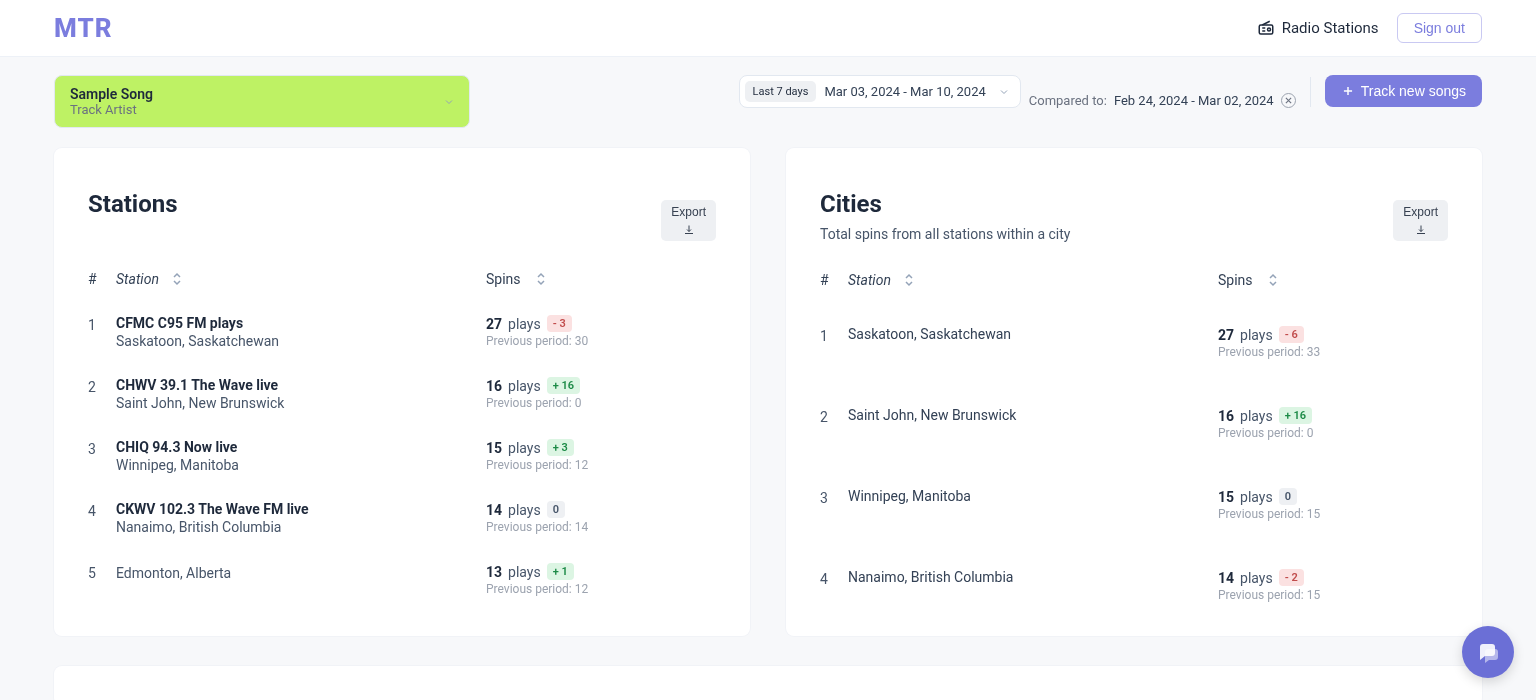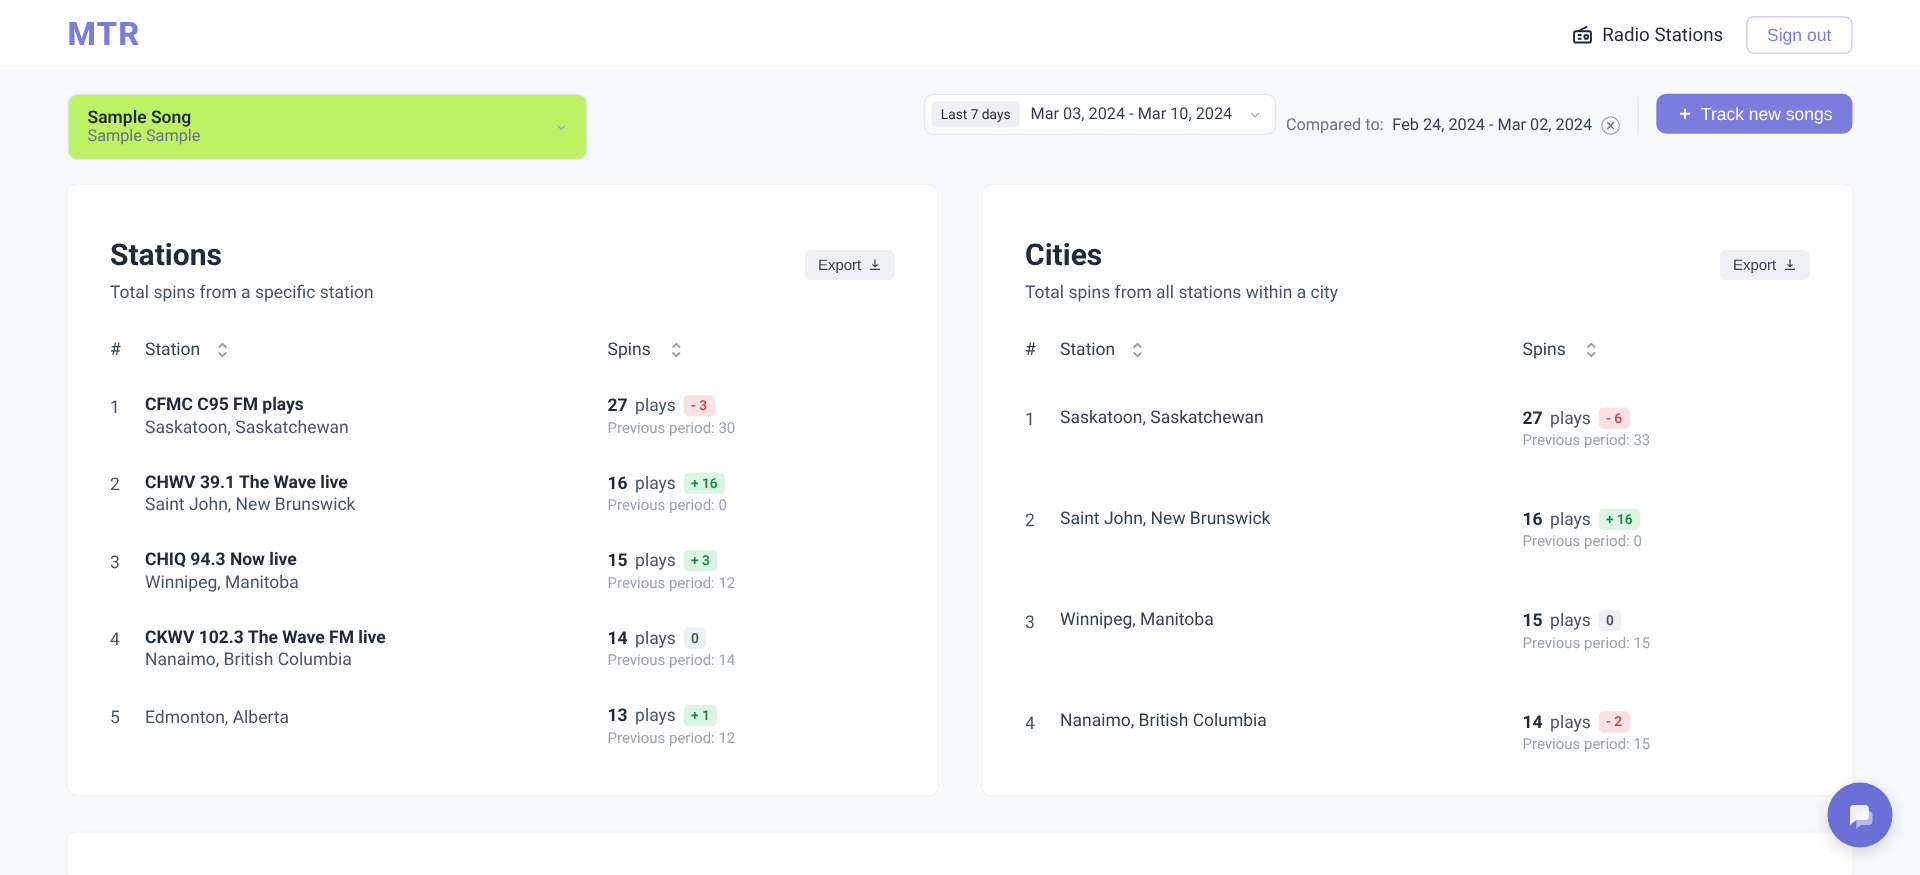--- a/index.html
+++ b/index.html
@@ -24,24 +24,24 @@
   .compared .range2 { color:#334155; }
   .compared .x { border:1px solid #9ca3af; color:#6b7280; width:15px; height:15px; border-radius:50%; display:inline-flex; align-items:center; justify-content:center; font-size:10px; cursor:pointer;}
   .divider-v { width:1px; height:30px; background:#e2e8f0; margin-top:2px;}
   .track-btn { background:#7b7dde; color:#fff; border:none; border-radius:8px; padding:8px 16px; font-size:14px; display:flex; align-items:center; gap:6px; cursor:pointer; }
   .panels { display:flex; gap:36px; padding: 10px 54px 30px 54px;}
   .panel { flex:1; background:#fff; border-radius:8px; padding:28px 34px 0 34px; display:flex; flex-direction:column; height:488px; overflow:hidden; box-shadow:0 0 0 1px #f1f3f7;}
   .panel-head { display:flex; align-items:flex-start; }
   .panel-head .left { flex:1; }
   .panel-head h2 { font-size:24px; font-weight:700; color:#1e293b;margin-top:14px; }
   .panel-head .sub { font-size:14px; color:#475569; margin-top:8px;}
-  .export-btn { background:#eef0f3; border:none; padding:5px 10px; border-radius:5px; font-size:12px; color:#374151; display:flex; align-items:center; gap:5px; cursor:pointer; margin-top:24px;}
+  .export-btn { background:#eef0f3; border:none; padding:5px 10px; border-radius:5px; font-size:12px; color:#374151; display:flex; align-items:center; gap:5px; cursor:pointer; margin-top:24px;flex-direction:column;}
   .col-head { display:flex; padding:30px 0 14px 0; color:#334155; font-size:14px; }
   .col-head .c-num { width:28px;}
-  .col-head .c-name { flex:1; display:flex; align-items:center; gap:13px;}
+  .col-head .c-name { flex:1; display:flex; align-items:center; gap:13px;font-style:italic;}
   .col-head .c-spins { width:230px; display:flex; align-items:center; gap:15px;}
   .sort-icon { color:#94a3b8; font-size:12px; display:flex; flex-direction:column; line-height:6px;}
   .row { display:flex; padding:14px 0; }
   .row .c-num { width:28px; color:#475569; font-size:14px; padding-top:2px;}
   .row .c-name { flex:1;}
   .row .c-name .nm { font-weight:700; font-size:14px; color:#1e293b;}
   .row .c-name .loc { font-size:14px; color:#475569; margin-top:2px;}
   .row .c-spins { width:230px;}
   .row .c-spins .line1 { display:flex; align-items:center; gap:6px;}
   .row .c-spins .plays-n { font-weight:700; font-size:14px; color:#1e293b;}
@@ -74,21 +74,21 @@
       </span>
       <span>Radio Stations</span>
     </a>
     <button class="signout-btn">Sign out</button>
   </div>
 </div>
 
 <div class="top-controls">
   <div class="song-select">
     <div class="title">Sample Song</div>
-    <div class="sub">Sample Sample</div>
+    <div class="sub">Track Artist</div>
     <div class="chev">
       <svg width="12" height="12" viewBox="0 0 24 24" fill="none" stroke="#94a3b8" stroke-width="2">
           <path d="M6 9l6 6 6-6"></path>
         </svg>
     </div>
   </div>
   <div class="top-right">
     <div class="date-block">
       <div class="date-picker">
         <span class="badge">Last 7 days</span>
@@ -120,21 +120,20 @@
     </button>
   </div>
 </div>
 
 <div class="panels">
 
   <div class="panel">
     <div class="panel-head">
       <div class="left">
         <h2>Stations</h2>
-        <div class="sub">Total spins from a specific station</div>
       </div>
       <button class="export-btn">
         <span>Export</span>
         <span>
           <svg width="12" height="12" viewBox="0 0 24 24" fill="none" stroke="#374151" stroke-width="2">
               <path d="M12 3v12m0 0l-4-4m4 4l4-4M4 19h16"></path>
             </svg>
         </span>
       </button>
     </div>

